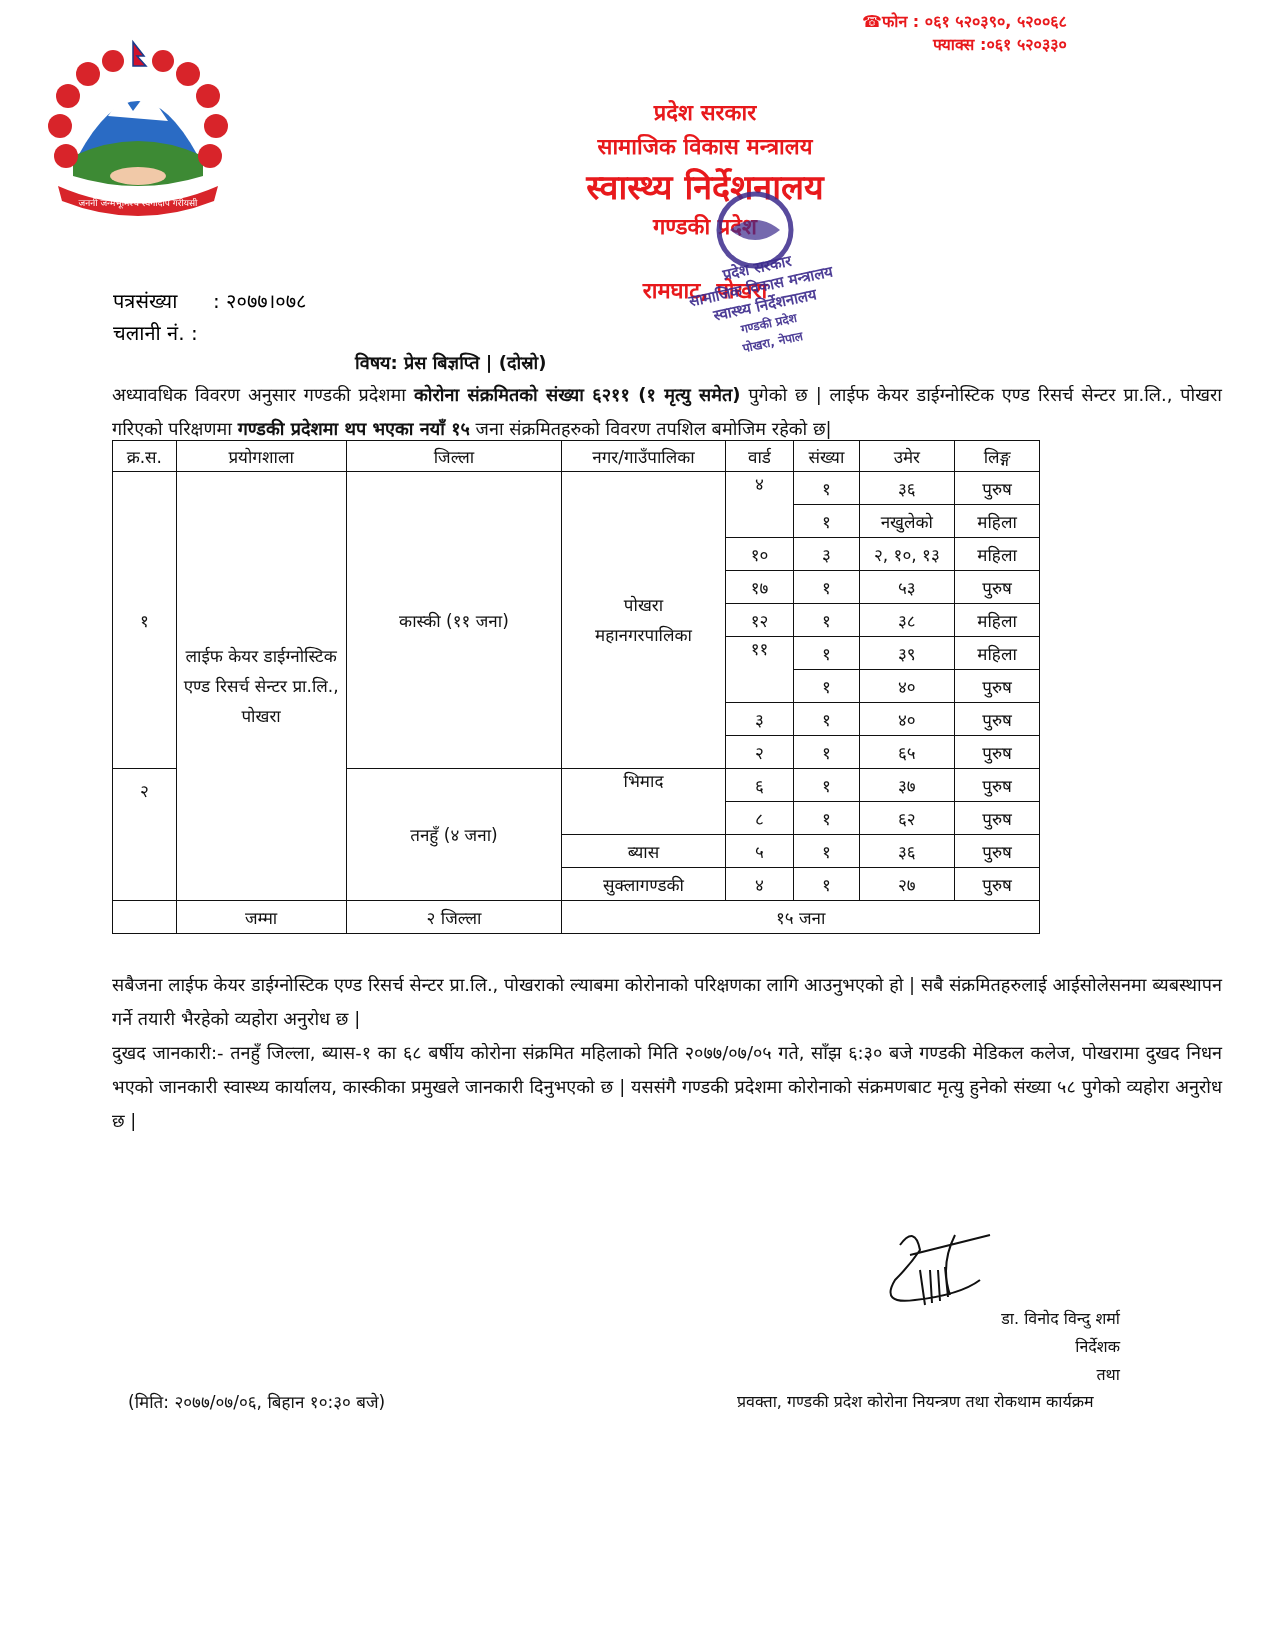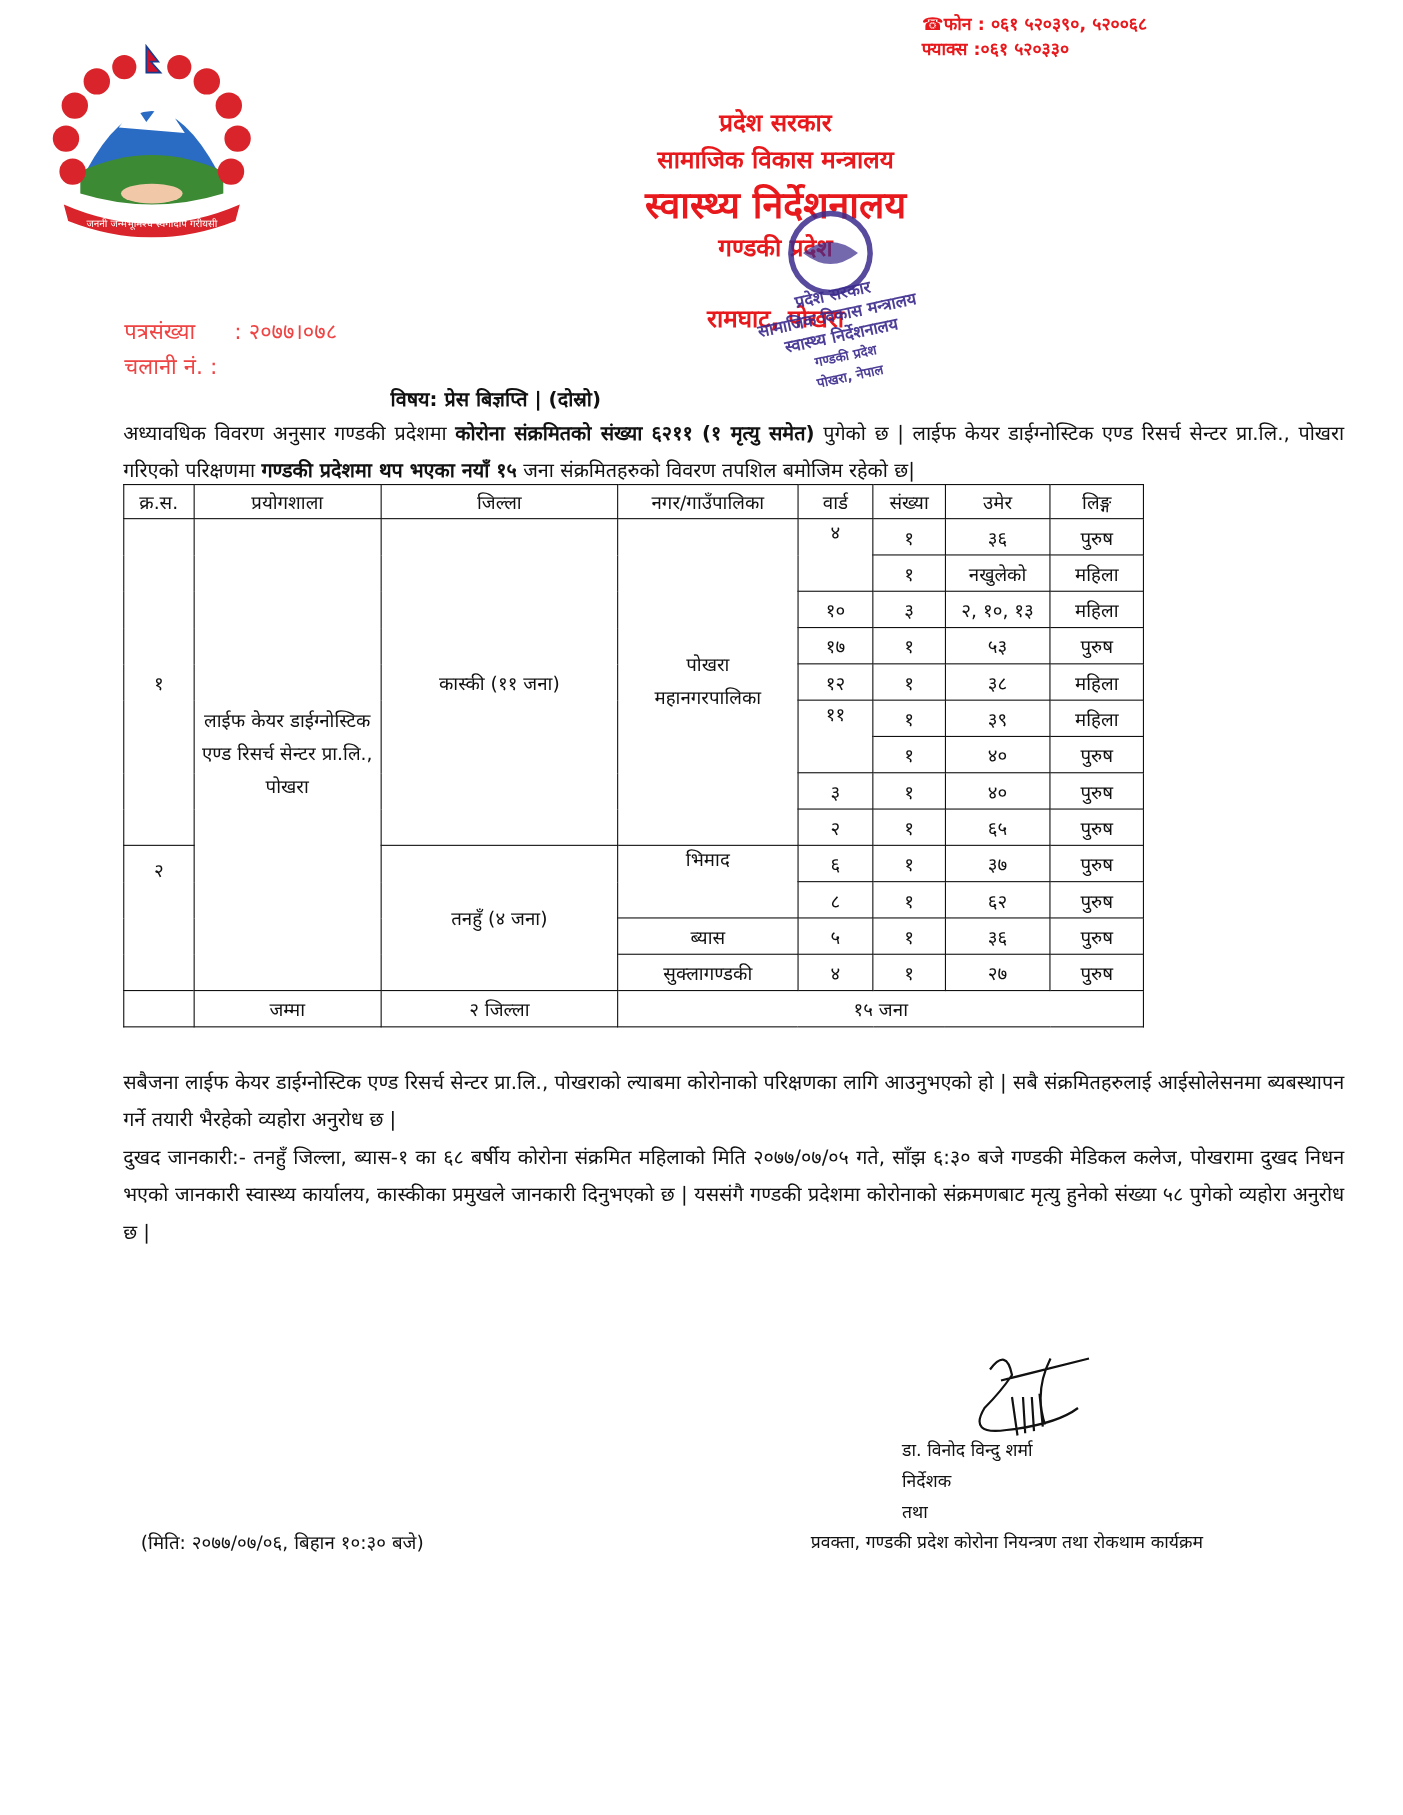--- a/index.html
+++ b/index.html
@@ -1,36 +1,36 @@
 <!DOCTYPE html>
 <html><head>
 <meta charset="utf-8">
 <style>
   html, body { margin: 0; padding: 0; background: #ffffff; }
   body { width: 1275px; height: 1650px; position: relative; overflow: hidden;
          font-family: "DejaVu Sans", "Liberation Sans", sans-serif; color: #111; }
   .abs { position: absolute; }
-  .contact { left: 838px; top: 10px; font-size: 16px; font-weight: bold; line-height: 23px; color: #e8191c; }
+  .contact { left: 862px; top: 10px; font-size: 16px; font-weight: bold; line-height: 23px; color: #e8191c; text-align: right; }
   .head-block { left: 540px; top: 96px; width: 330px; text-align: center; color: #e8191c; font-weight: bold; }
   .head-1 { font-size: 22px; line-height: 34px; }
   .head-2 { font-size: 22px; line-height: 34px; }
   .head-3 { font-size: 34px; line-height: 46px; }
   .head-4 { font-size: 22px; line-height: 34px; }
   .head-5 { font-size: 22px; line-height: 34px; margin-top: 30px; }
-  .ref { left: 113px; top: 285px; font-size: 20px; line-height: 32px; color: #ef4444; }
+  .ref { left: 113px; top: 285px; font-size: 20px; line-height: 32px; color: #000000; }
   .ref span { display: inline-block; }
   .subject { left: 355px; top: 350px; font-size: 18px; font-weight: bold; }
   .para { left: 112px; width: 1110px; font-size: 18px; line-height: 34px; text-align: justify; }
   table.data { position: absolute; left: 112px; top: 440px; width: 928px; border-collapse: collapse; font-size: 17px; }
   table.data td, table.data th { border: 1.5px solid #111; text-align: center; font-weight: normal; padding: 0; height: 32px; }
   table.data th { height: 30px; }
   .emblem { left: 38px; top: 36px; width: 200px; height: 180px; }
   .stamp { left: 650px; top: 190px; width: 210px; height: 170px; }
   .sig { left: 870px; top: 1225px; width: 130px; height: 90px; }
-  .signer { left: 820px; top: 1305px; width: 300px; text-align: left; font-size: 16px; line-height: 28px; }
+  .signer { left: 820px; top: 1305px; width: 300px; text-align: right; font-size: 16px; line-height: 28px; }
   .date { left: 128px; top: 1390px; font-size: 17px; }
   .role { left: 737px; top: 1390px; font-size: 16px; }
 </style>
 </head>
 <body>
 
 <div class="abs emblem">
   <svg width="200" height="180" viewBox="0 0 200 180">
     <g>
       <polygon points="95,6 95,30 108,30 99,20 106,20" fill="#d0112b" stroke="#1a3a8c" stroke-width="1.5"></polygon>

